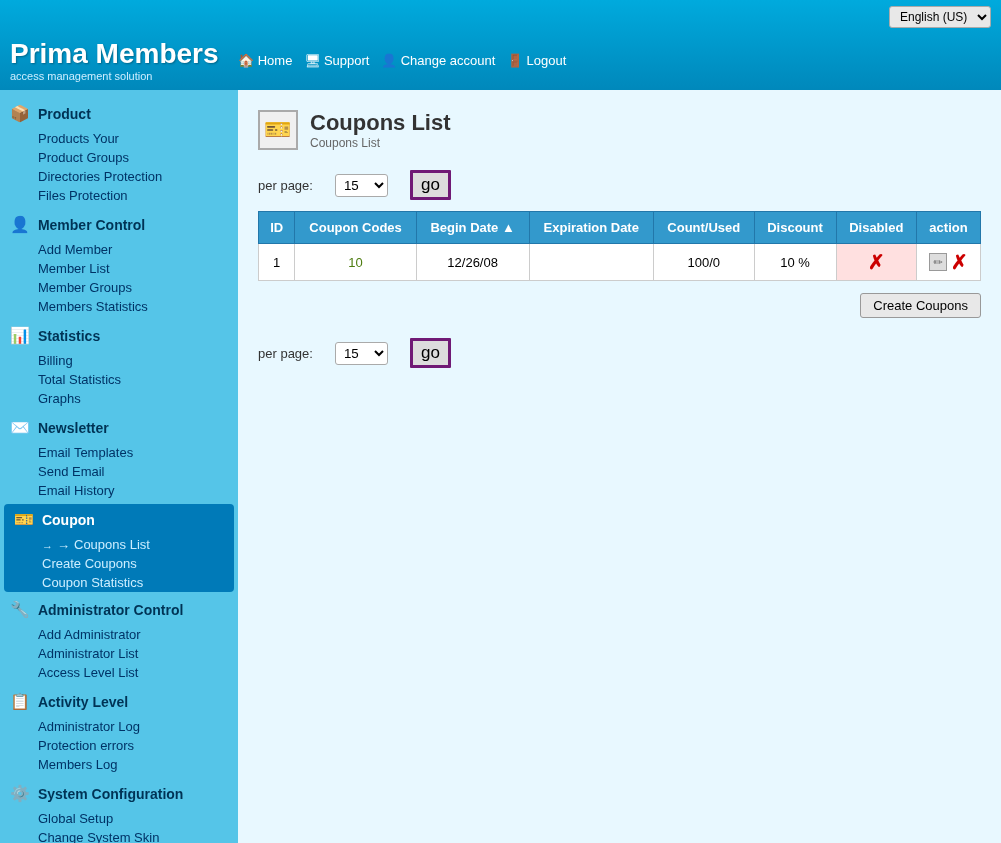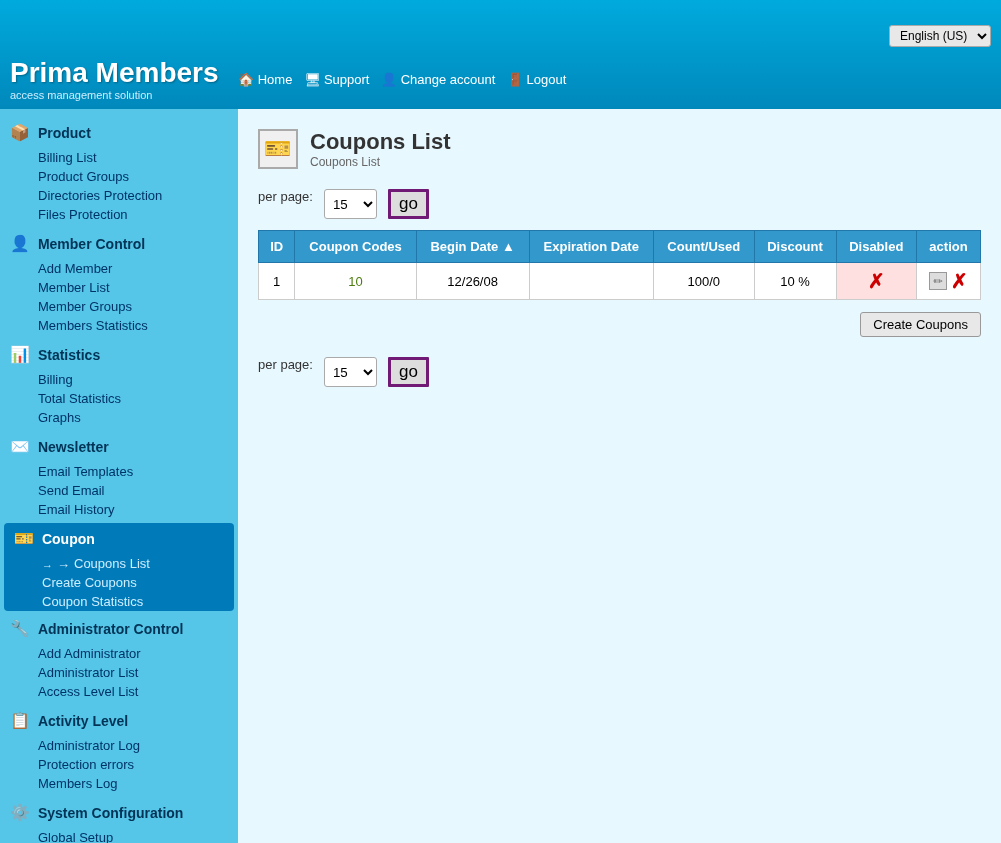--- a/index.html
+++ b/index.html
@@ -16,21 +16,20 @@
       justify-content: flex-end;
       padding: 6px 10px 4px;
     }
     #lang-selector {
       background: #e8e8e8;
       border: 1px solid #aaa;
       border-radius: 3px;
       padding: 2px 6px;
       font-size: 12px;
       cursor: pointer;
-      margin-top: 19px;
     }
     #header-main {
       display: flex;
       align-items: center;
       padding: 6px 10px 8px;
     }
     #logo-area {
       flex: 0 0 auto;
       padding-right: 20px;
     }
@@ -146,21 +145,22 @@
       color: #333;
     }
     #page-breadcrumb {
       font-size: 12px;
       color: #666;
     }
 
     
     .per-page-controls {
       display: flex;
-      gap: 11px;
+      align-items: center;
+      gap: 22px;
       margin-bottom: 10px;
       font-size: 13px;
       color: #333;
     }
     .per-page-controls select {
       padding: 2px 4px;
       border: 1px solid #aaa;
       border-radius: 3px;
       background: white;
     }
@@ -293,21 +293,21 @@
 
 <div id="layout">
 
   <div id="sidebar">
   <div class="sidebar-section">
         <div class="sidebar-section-header">
           <span class="section-icon">📦</span>
           <span>Product</span>
         </div>
         <div class="sidebar-items">
-          <a href="#" class="sidebar-item">Billing List</a>
+          <a href="#" class="sidebar-item">Products Your</a>
           <a href="#" class="sidebar-item">Product Groups</a>
           <a href="#" class="sidebar-item">Directories Protection</a>
           <a href="#" class="sidebar-item">Files Protection</a>
         </div>
       </div>
       <div class="sidebar-section">
         <div class="sidebar-section-header">
           <span class="section-icon">👤</span>
           <span>Member Control</span>
         </div>

